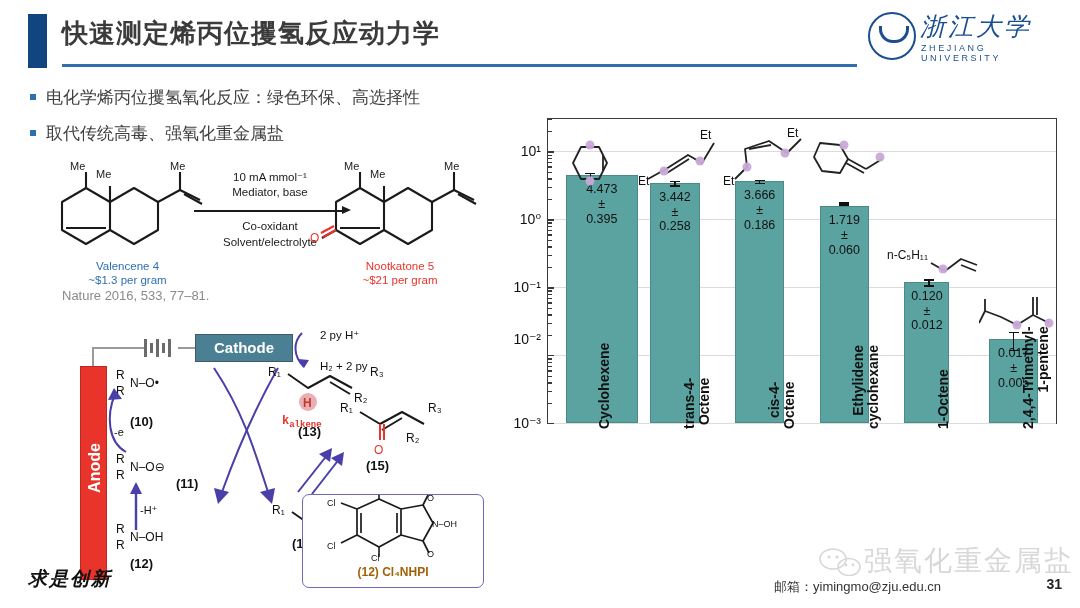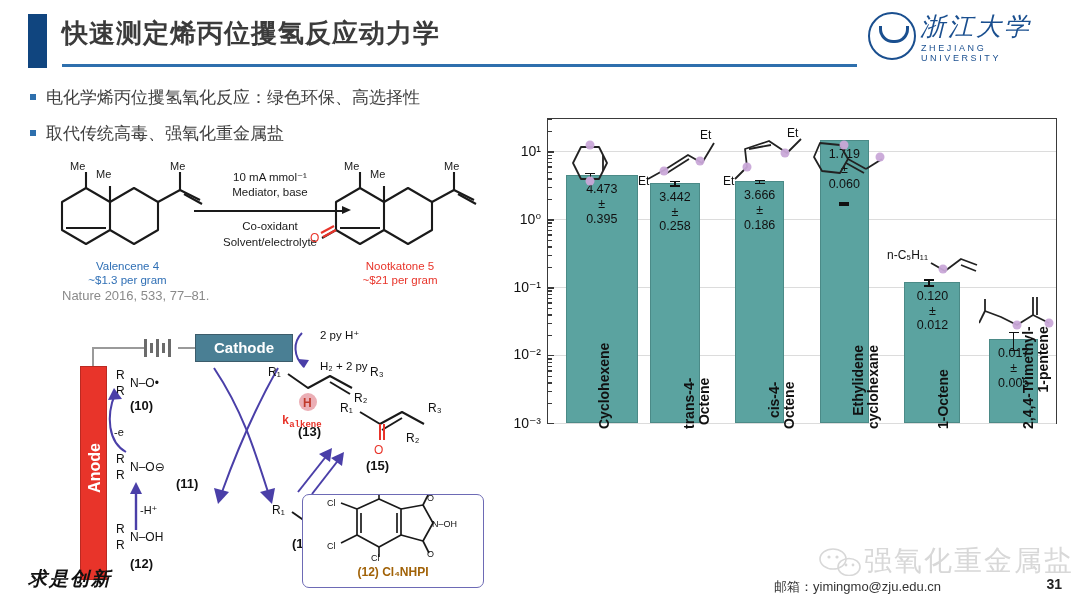--- a/index.html
+++ b/index.html
@@ -205,21 +205,21 @@
     <svg width="36" height="42" style="position:absolute;left:272px;top:12px;">
       <path d="M10,3 C1,12 1,26 12,37" stroke="#4a3fa8" stroke-width="2" fill="none"></path>
       <polygon points="12,38 6,29 17,30" fill="#4a3fa8"></polygon>
     </svg>
     <div class="msm" style="left:300px;top:10px;font-size:11.5px;">2 py H⁺</div>
     <div class="msm" style="left:300px;top:42px;font-size:11.5px;">H₂ + 2 py</div>
 
     <div class="msm" style="left:96px;top:50px;font-size:12px;">R</div>
     <div class="msm" style="left:96px;top:66px;font-size:12px;">R</div>
     <div class="msm" style="left:110px;top:58px;font-size:12px;">N–O•</div>
-    <div class="mtxt" style="left:110px;top:80px;">(10)</div>
+    <div class="mtxt" style="left:110px;top:96px;">(10)</div>
 
     <div class="msm" style="left:96px;top:134px;font-size:12px;">R</div>
     <div class="msm" style="left:96px;top:150px;font-size:12px;">R</div>
     <div class="msm" style="left:110px;top:142px;font-size:12px;">N–O⊖</div>
     <div class="mtxt" style="left:156px;top:158px;">(11)</div>
 
     <div class="msm" style="left:96px;top:204px;font-size:12px;">R</div>
     <div class="msm" style="left:96px;top:220px;font-size:12px;">R</div>
     <div class="msm" style="left:110px;top:212px;font-size:12px;">N–OH</div>
     <div class="mtxt" style="left:110px;top:238px;">(12)</div>
@@ -331,21 +331,21 @@
         <div class="tickmark" style="top: 32.3969px;"></div>
         <div class="ytick" style="top: 32.3969px;">10¹</div>
         <div class="gridline" style="top: 100.298px;"></div>
         <div class="tickmark" style="top: 100.298px;"></div>
         <div class="ytick" style="top: 100.298px;">10⁰</div>
         <div class="gridline" style="top: 168.198px;"></div>
         <div class="tickmark" style="top: 168.198px;"></div>
         <div class="ytick" style="top: 168.198px;">10⁻¹</div>
         <div class="gridline" style="top: 236.099px;"></div>
         <div class="tickmark" style="top: 236.099px;"></div>
-        <div class="ytick" style="top: 235px;">10⁻²</div>
+        <div class="ytick" style="top: 220px;">10⁻²</div>
         <div class="gridline" style="top: 304px;"></div>
         <div class="tickmark" style="top: 304px;"></div>
         <div class="ytick" style="top: 304px;">10⁻³</div>
         <div class="tickmark" style="top: 283.56px; width: 3.5px;"></div>
         <div class="tickmark" style="top: 271.603px; width: 3.5px;"></div>
         <div class="tickmark" style="top: 263.12px; width: 3.5px;"></div>
         <div class="tickmark" style="top: 256.539px; width: 3.5px;"></div>
         <div class="tickmark" style="top: 251.163px; width: 3.5px;"></div>
         <div class="tickmark" style="top: 246.617px; width: 3.5px;"></div>
         <div class="tickmark" style="top: 242.679px; width: 3.5px;"></div>
@@ -410,35 +410,35 @@
             <div>0.186</div>
           </div>
         </div>
         <div class="errbar" style="left: 210.867px; top: 60.5291px; height: 2.9949px;"></div>
         <div class="errcap" style="left: 206.667px; top: 60.5291px; width: 10px;"></div>
         <div class="errcap" style="left: 206.667px; top: 63.524px; width: 10px;"></div>
         <div class="xlab" style="left: 218.667px;">
           <div>cis-4-</div>
           <div>Octene</div>
         </div>
-        <div class="bar" style="left: 271.78px; width: 49.1067px; height: 283px; background: rgb(91, 163, 160);">
+        <div class="bar" style="left: 271.78px; width: 49.1067px; height: 217px; background: rgb(91, 163, 160);">
           <div class="bar-val">
             <div>1.719</div>
             <div>±</div>
             <div>0.060</div>
           </div>
         </div>
         <div class="errbar" style="left: 295.533px; top: 83.3105px; height: 2.0594px;"></div>
         <div class="errcap" style="left: 291.333px; top: 83.3105px; width: 10px;"></div>
         <div class="errcap" style="left: 291.333px; top: 85.3699px; width: 10px;"></div>
         <div class="xlab" style="left: 303.333px;">
           <div>Ethylidene</div>
           <div>cyclohexane</div>
         </div>
-        <div class="bar" style="left: 356.447px; width: 56px; height: 141.178px; background: rgb(91, 163, 160);">
+        <div class="bar" style="left: 356.447px; width: 45px; height: 141.178px; background: rgb(91, 163, 160);">
           <div class="bar-val">
             <div>0.120</div>
             <div>±</div>
             <div>0.012</div>
           </div>
         </div>
         <div class="errbar" style="left: 380.2px; top: 160.011px; height: 5.91756px;"></div>
         <div class="errcap" style="left: 376px; top: 160.011px; width: 10px;"></div>
         <div class="errcap" style="left: 376px; top: 165.929px; width: 10px;"></div>
         <div class="xlab" style="left: 388px;">

